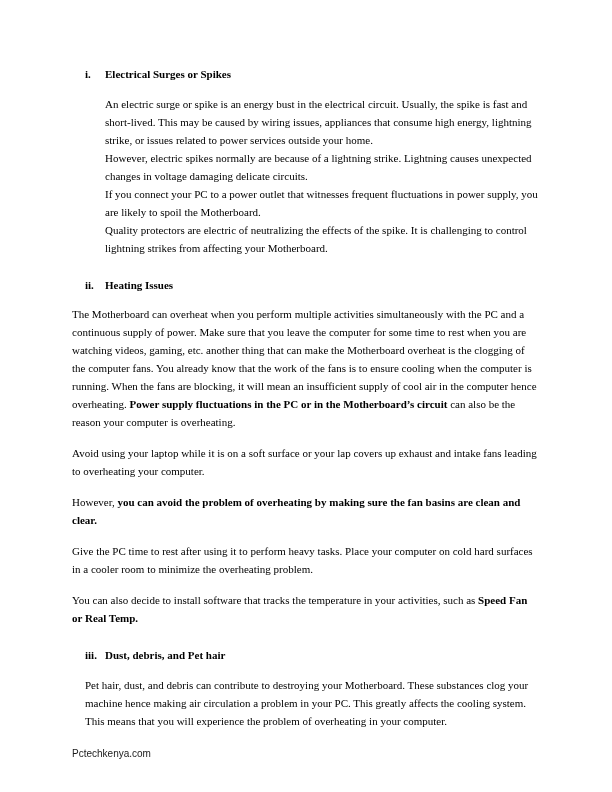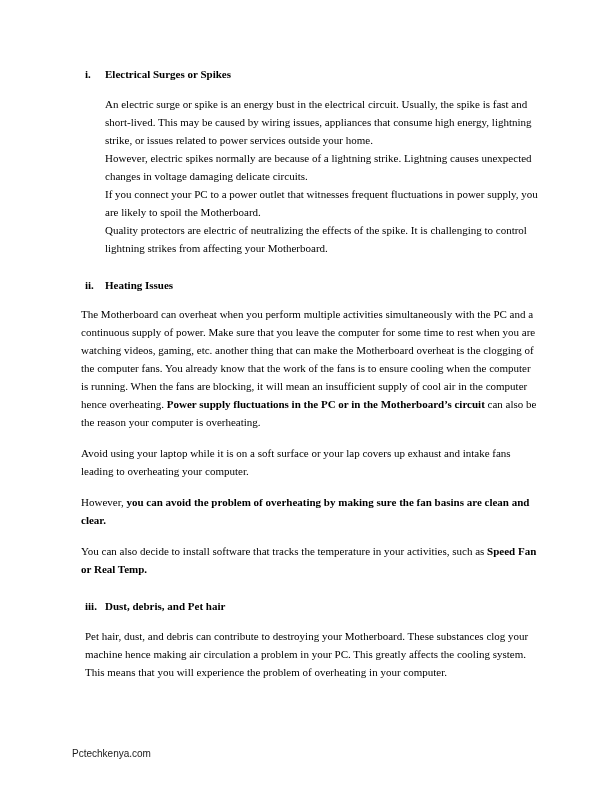--- a/index.html
+++ b/index.html
@@ -25,21 +25,21 @@
     font-weight: bold;
     font-size: 11px;
     line-height: 14.5px;
     margin: 0;
   }
   .sec-num { flex: 0 0 auto; margin-left: 13px; width: 20px; }
   .sec-title { flex: 1 1 auto; }
   .section-body { margin-top: 13px; }
   .section-body.indent-deep { margin-left: 33px; }
   .section-body.indent-shallow { margin-left: 13px; }
-  .section-body.indent-none { margin-left: 9px; }
+  .section-body.indent-none { margin-left: 0; }
   .doc-par { margin: 0; line-height: 18px; }
   .doc-par + .doc-par.spaced { margin-top: 13px; }
   .run.bold { font-weight: bold; }
   .footer {
     position: absolute;
     left: 72px;
     top: 748px;
     font-family: "Liberation Sans", sans-serif;
     font-size: 10px;
     color: #1a1a1a;
@@ -65,20 +65,21 @@
 
   <section class="doc-section">
     <h3 class="section-heading">
       <span class="sec-num">ii.</span>
       <span class="sec-title">Heating Issues</span>
     </h3>
     <div class="section-body indent-none">
           <p class="doc-par spaced"><span class="run">The Motherboard can overheat when you perform multiple activities simultaneously with the PC and a continuous supply of power. Make sure that you leave the computer for some time to rest when you are watching videos, gaming, etc. another thing that can make the Motherboard overheat is the clogging of the computer fans. You already know that the work of the fans is to ensure cooling when the computer is running. When the fans are blocking, it will mean an insufficient supply of cool air in the computer hence overheating. </span><span class="run bold">Power supply fluctuations in the PC or in the Motherboard’s circuit</span><span class="run"> can also be the reason your computer is overheating.</span></p>
           <p class="doc-par spaced"><span class="run">Avoid using your laptop while it is on a soft surface or your lap covers up exhaust and intake fans leading to overheating your computer.</span></p>
           <p class="doc-par spaced"><span class="run">However, </span><span class="run bold">you can avoid the problem of overheating by making sure the fan basins are clean and clear.</span></p>
+          <p class="doc-par spaced"><span class="run">Give the PC time to rest after using it to perform heavy tasks. Place your computer on cold hard surfaces in a cooler room to minimize the overheating problem.</span></p>
           <p class="doc-par spaced"><span class="run">You can also decide to install software that tracks the temperature in your activities, such as </span><span class="run bold">Speed Fan or Real Temp.</span></p>
         </div>
   </section>
 
   <section class="doc-section">
     <h3 class="section-heading">
       <span class="sec-num">iii.</span>
       <span class="sec-title">Dust, debris, and Pet hair</span>
     </h3>
     <div class="section-body indent-shallow">

